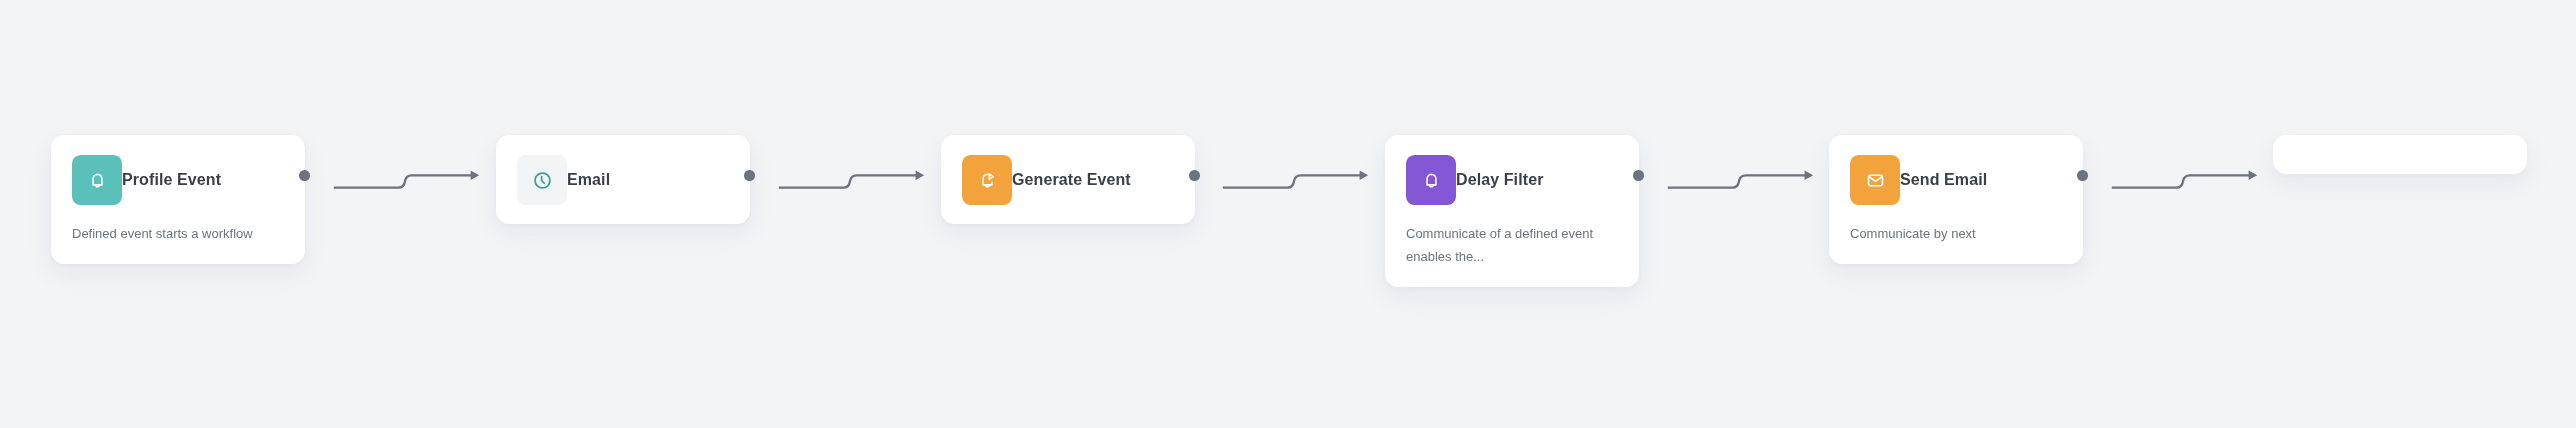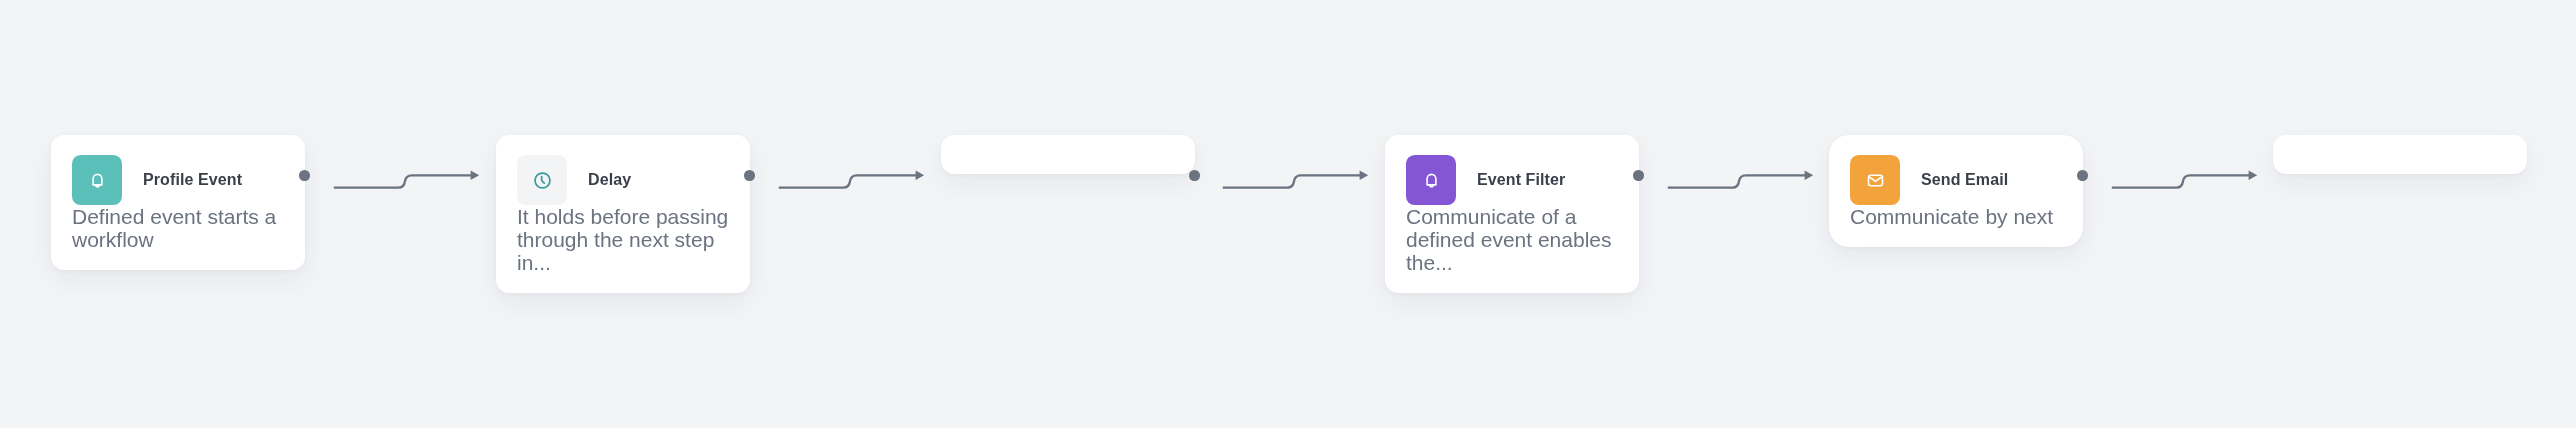--- a/index.html
+++ b/index.html
@@ -23,28 +23,28 @@
   }
   .node-head { display: flex; align-items: center; height: 50px; }
   .icon-box {
     width: 50px; height: 50px;
     border-radius: 8.6px;
     display: flex; align-items: center; justify-content: center;
     flex: 0 0 50px;
   }
   .icon-box svg { width: 21px; height: 21px; }
   .node-title {
-    margin-left: 21px;
     font-size: 16px;
     font-weight: bold;
     color: #3a3f4a;
     letter-spacing: 0.1px;
   }
   .node-desc {
-    font-size: 21px;
+    margin-top: 17px;
+    font-size: 13px;
     line-height: 23px;
     color: #6b7280;
     width: 214px;
   }
   .port {
     position: absolute;
     width: 10.5px; height: 10.5px;
     border-radius: 50%;
     background: #6b7280;
     top: 35px; right: -4.8px;
@@ -77,60 +77,69 @@
   </svg>
 
   <div class="node" style="left:496px;">
     <div class="node-head">
       <div class="icon-box" style="background:#f3f4f6;">
         <svg viewBox="0 0 24 24" fill="none" stroke="#3a9e98" stroke-width="2" stroke-linecap="round" stroke-linejoin="round">
           <circle cx="12" cy="12" r="8.5"></circle>
           <path d="M11 7.5V12l3 3"></path>
         </svg>
       </div>
-      <span class="node-title">Delay</span>
+      <span class="node-title">Email</span>
     </div>
-    <div class="node-desc">It holds before passing through the next step in...</div>
     <div class="port"></div>
   </div>
 
   <svg class="edge" style="left:775px;" viewBox="0 0 160 40">
     <path d="M4 27 H72 Q78 27 79 20 Q80 14 86 14 H150" fill="none" stroke="#6b7280" stroke-width="2.4"></path>
     <path d="M148 9 L157 14 L148 19 Z" fill="#6b7280"></path>
   </svg>
 
   <div class="node" style="left:941px;">
+    <div class="node-head">
+      <div class="icon-box" style="background:#f2a33c;">
+        <svg viewBox="0 0 24 24" fill="none" stroke="#ffffff" stroke-width="1.8" stroke-linecap="round" stroke-linejoin="round">
+          <path d="M12 5a5 5 0 0 0-5 5v7h10v-3"></path>
+          <path d="M10 17a2 2 0 0 0 4 0"></path>
+          <path d="M14 4.5v6l4.5-3z"></path>
+        </svg>
+      </div>
+      <span class="node-title">Generate Event</span>
+    </div>
     <div class="port"></div>
   </div>
 
   <svg class="edge" style="left:1219px;" viewBox="0 0 160 40">
     <path d="M4 27 H72 Q78 27 79 20 Q80 14 86 14 H150" fill="none" stroke="#6b7280" stroke-width="2.4"></path>
     <path d="M148 9 L157 14 L148 19 Z" fill="#6b7280"></path>
   </svg>
 
   <div class="node" style="left:1385px;">
     <div class="node-head">
       <div class="icon-box" style="background:#8456d6;">
         <svg viewBox="0 0 24 24" fill="none" stroke="#ffffff" stroke-width="1.8" stroke-linecap="round" stroke-linejoin="round">
           <path d="M7 17V10a5 5 0 0 1 10 0v7z"></path>
           <path d="M10 17a2 2 0 0 0 4 0"></path>
         </svg>
       </div>
-      <span class="node-title">Event Filter</span>
+      <span class="node-title">Delay Filter</span>
     </div>
     <div class="node-desc">Communicate of a defined event enables the...</div>
     <div class="port"></div>
   </div>
 
   <svg class="edge" style="left:1664px;" viewBox="0 0 160 40">
     <path d="M4 27 H72 Q78 27 79 20 Q80 14 86 14 H150" fill="none" stroke="#6b7280" stroke-width="2.4"></path>
     <path d="M148 9 L157 14 L148 19 Z" fill="#6b7280"></path>
   </svg>
 
-  <div class="node" style="left:1829px;border-radius:20px;">
+  <div class="node" style="left:1829px;">
     <div class="node-head">
       <div class="icon-box" style="background:#f2a33c;">
         <svg viewBox="0 0 24 24" fill="none" stroke="#ffffff" stroke-width="1.8" stroke-linecap="round" stroke-linejoin="round">
           <rect x="4" y="6" width="16" height="12" rx="2.5"></rect>
           <path d="M5 8l7 5 7-5"></path>
         </svg>
       </div>
       <span class="node-title">Send Email</span>
     </div>
     <div class="node-desc">Communicate by next</div>

